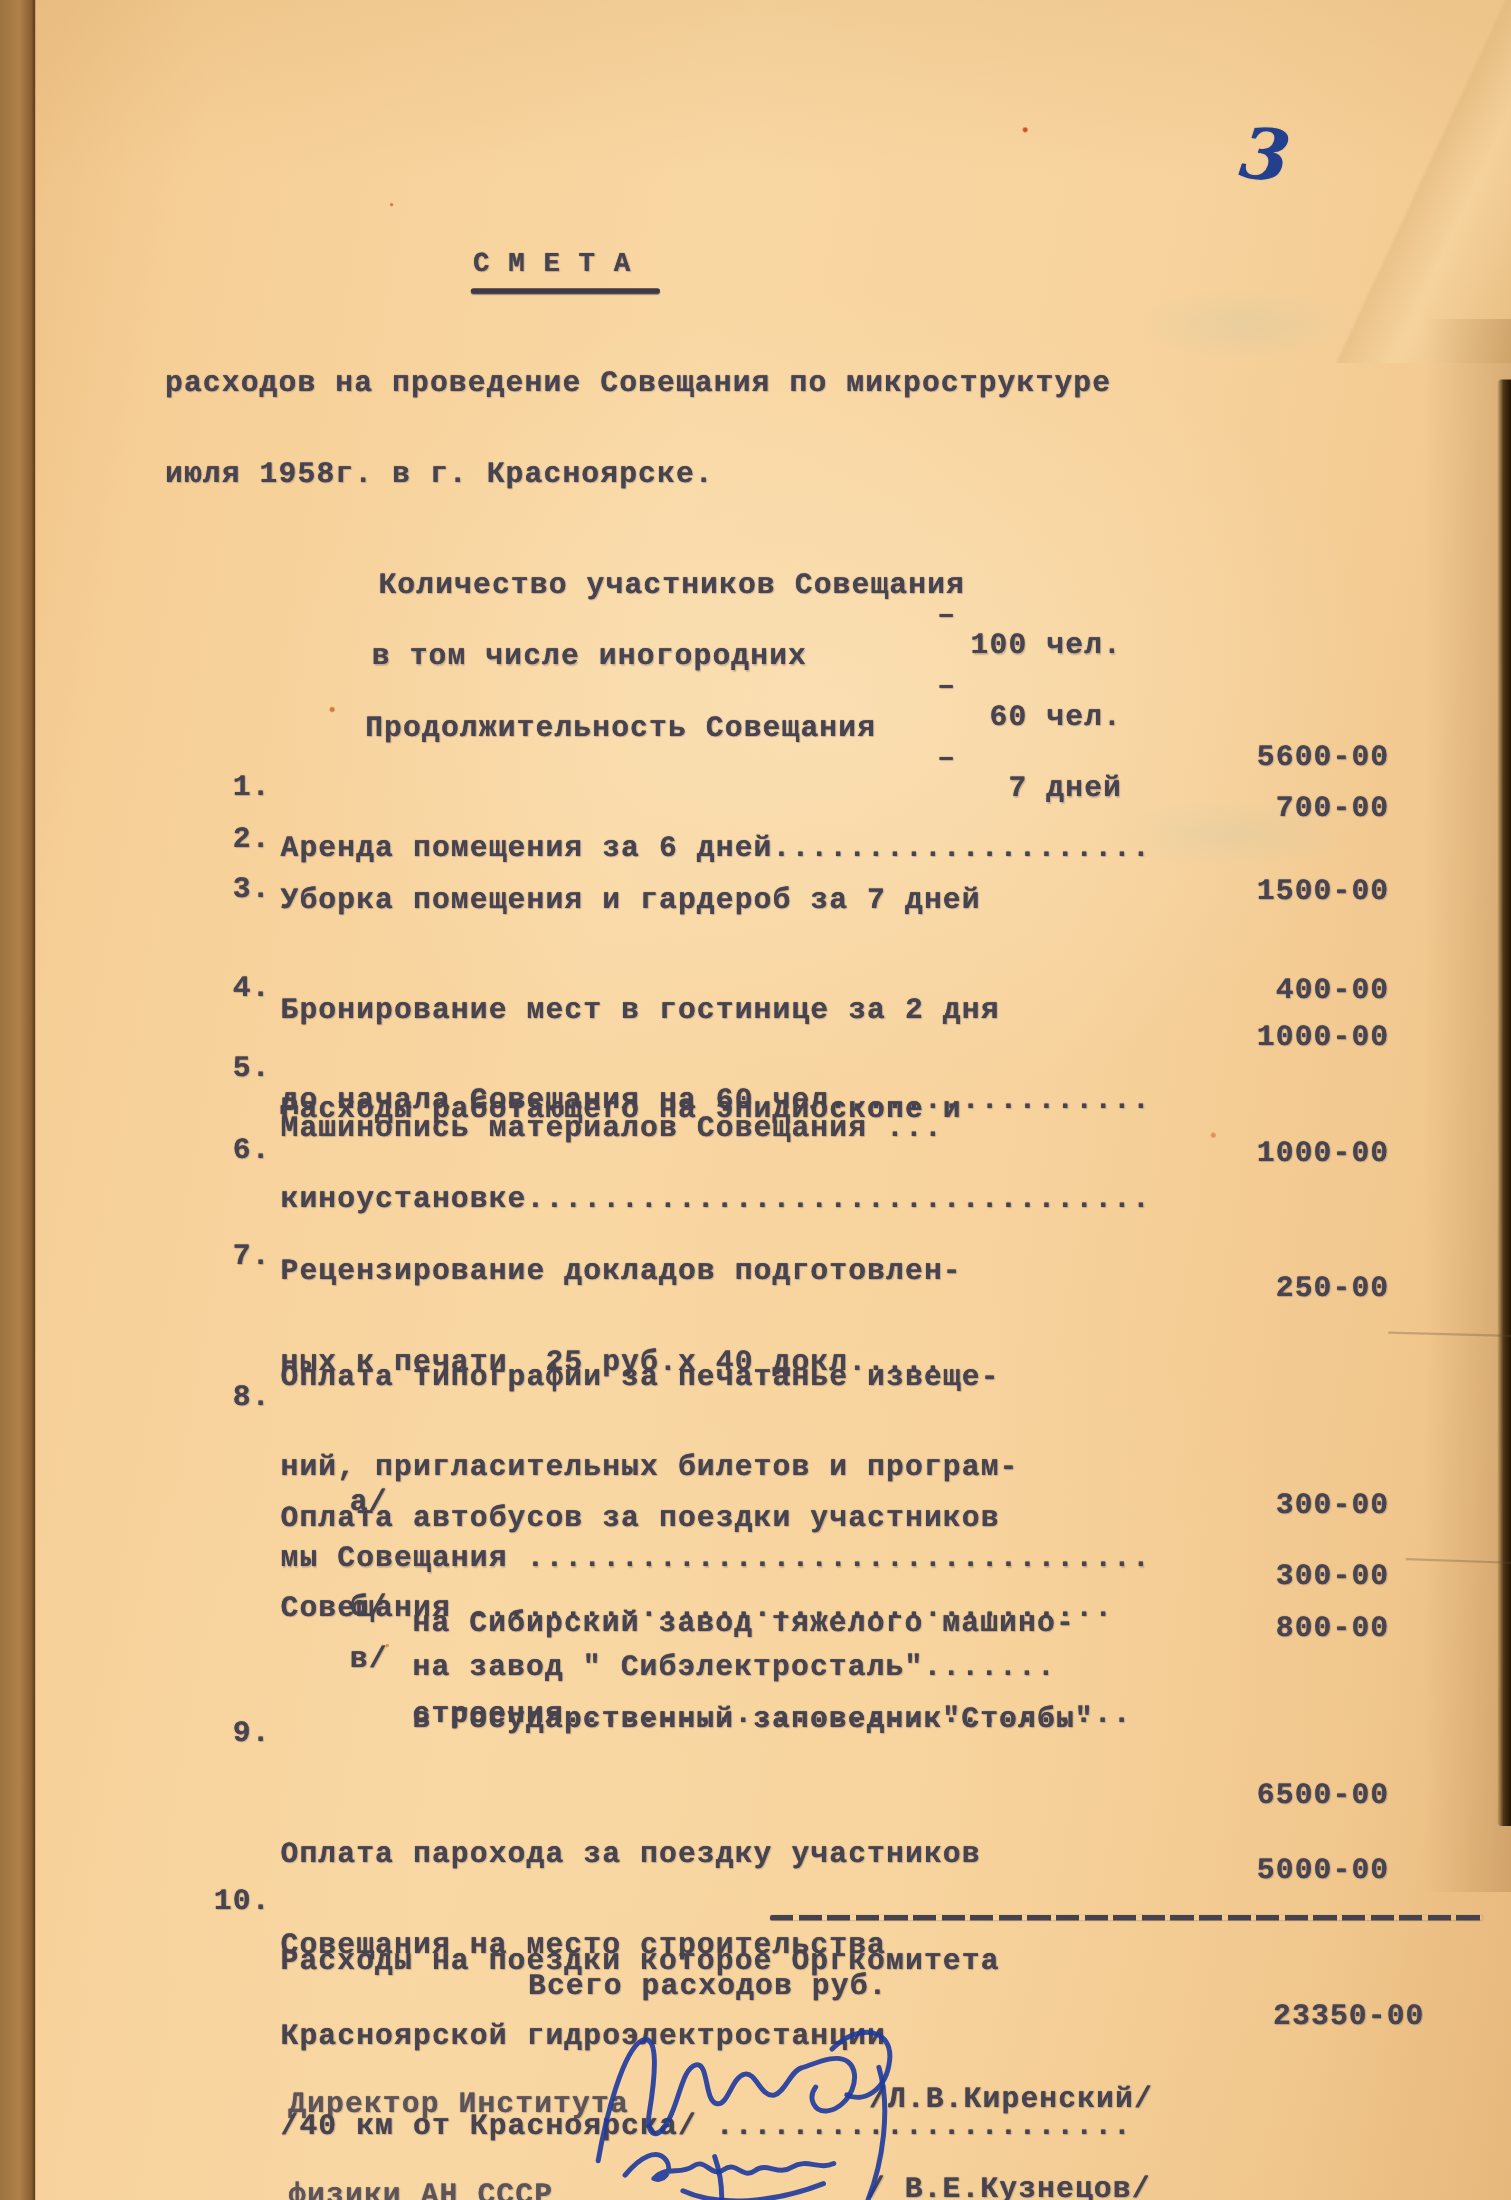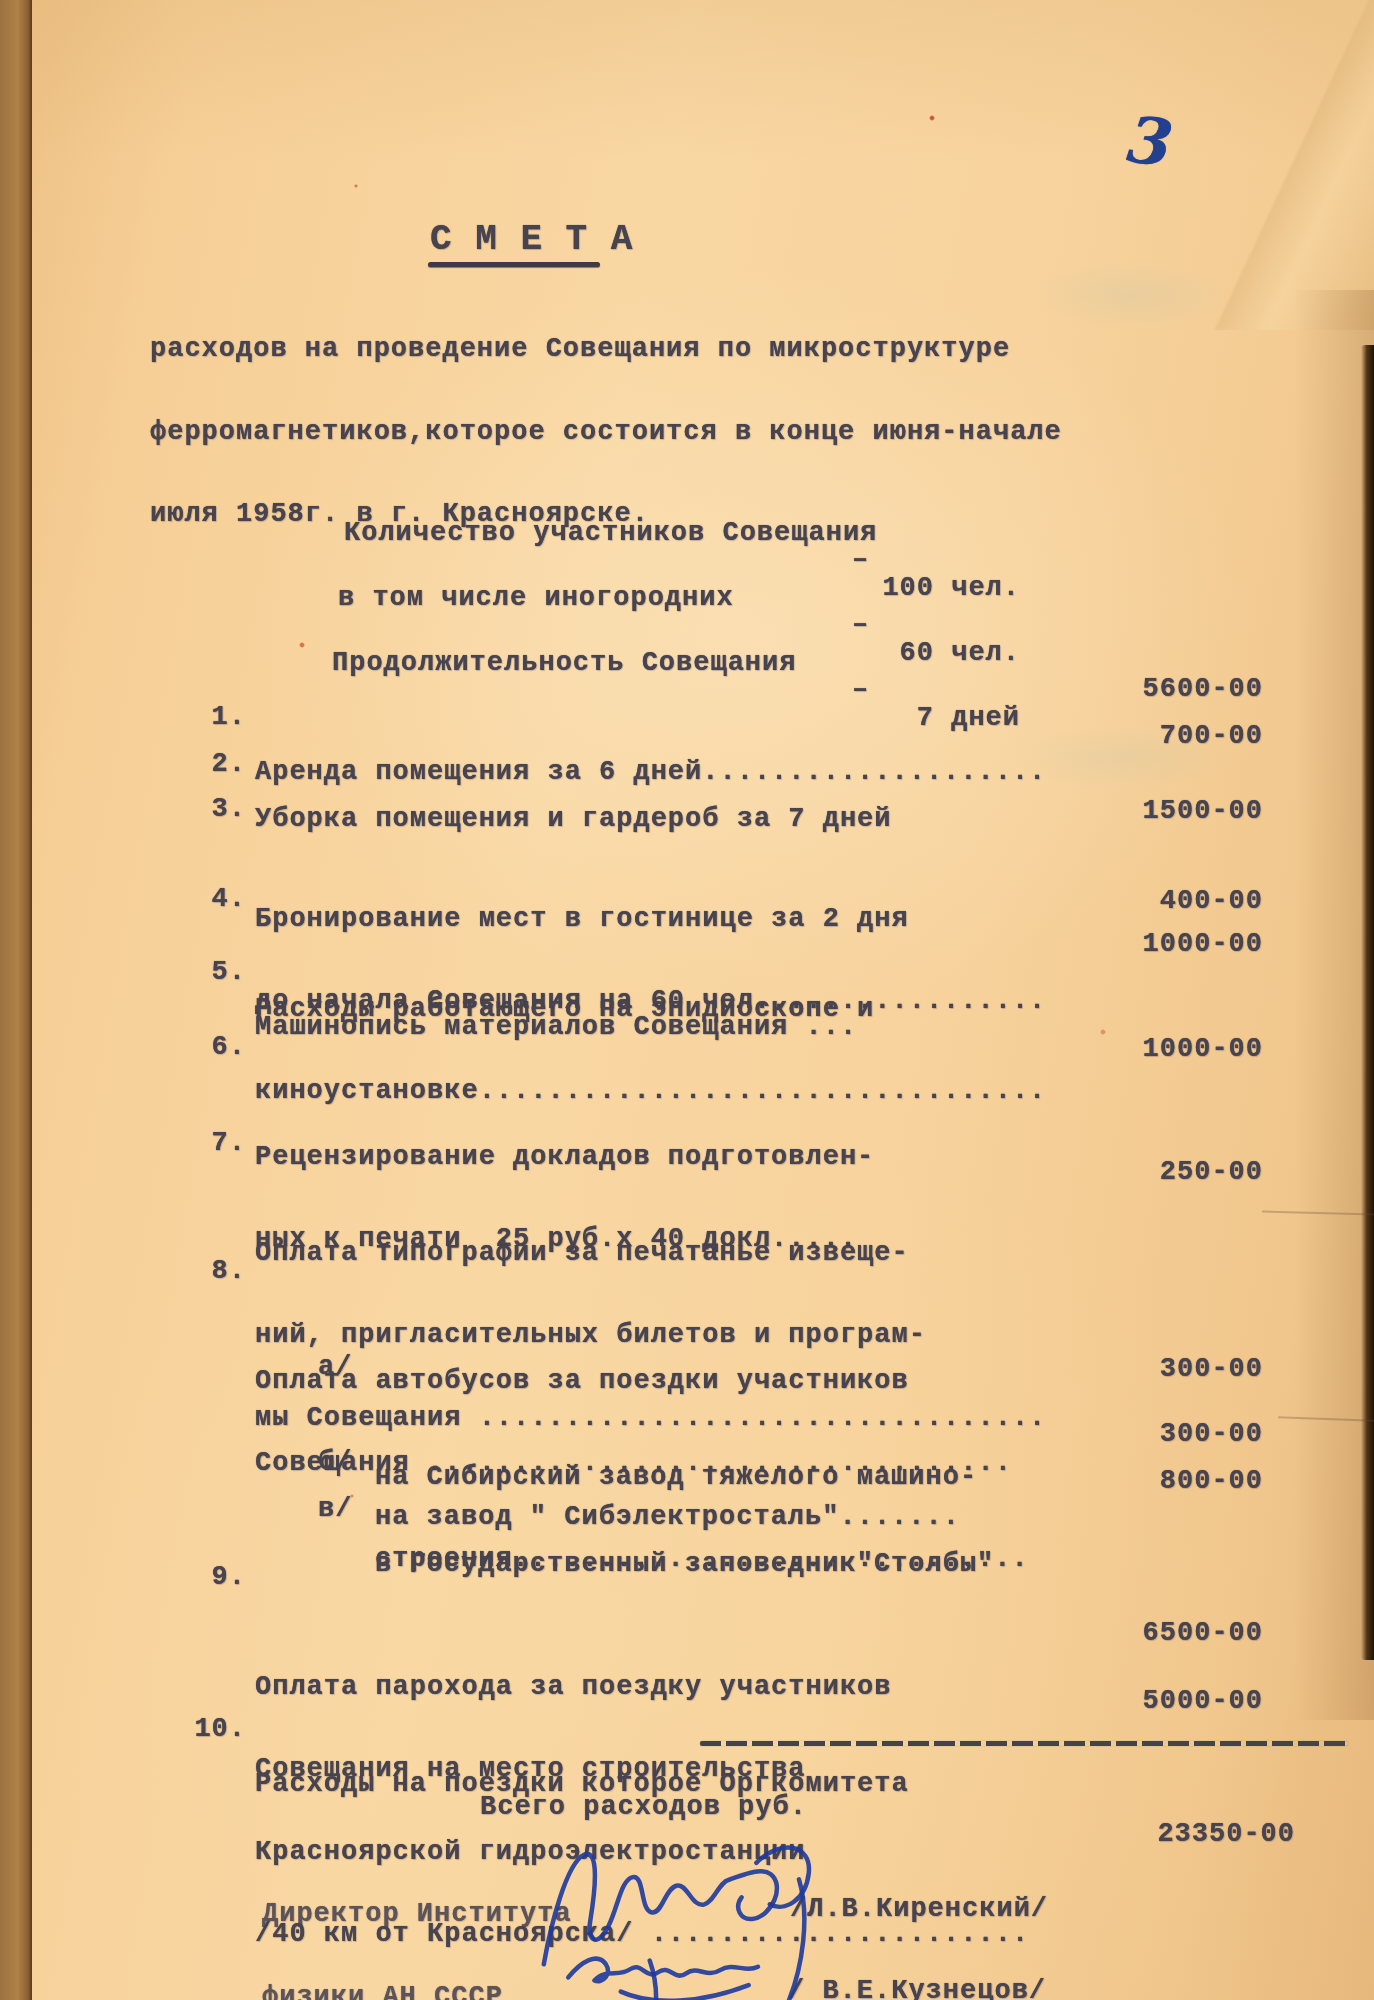--- a/index.html
+++ b/index.html
@@ -57,26 +57,25 @@
 
   <div class="abs backing"></div>
   <div class="abs cornerfold"></div>
   <div class="abs foldshade"></div>
   <div class="abs spine"></div>
   <div class="abs crease" style="top:1212px;left:1262px;width:112px;transform:rotate(1.5deg);"></div>
   <div class="abs crease" style="top:1418px;left:1278px;width:96px;transform:rotate(2deg);"></div>
 
   <div class="abs handwritten" style="left:1128px;top:104px;">3</div>
 
-  <div class="abs ink" style="left:430px;top:226px;font-size:36px;">С М Е Т А</div>
+  <div class="abs ink" style="left:430px;top:226px;font-size:25px;">С М Е Т А</div>
   <div class="abs title-underline" style="left:428px;top:262px;width:172px;"></div>
 
   <div class="abs ink" style="left:150px;top:281px;">
     <div>расходов на проведение Совещания по микроструктуре</div>
-    <div>ферромагнетиков,которое состоится в конце июня-начале</div>
     <div>июля 1958г. в г. Красноярске.</div>
   </div>
 
   <div class="abs ink sumrow" style="top:492px;">
     <span class="abs" style="left:344px;">Количество участников Совещания</span>
     <span class="abs" style="left:852px;">–</span>
     <span class="val">100 чел.</span>
   </div>
   <div class="abs ink sumrow" style="top:557px;">
     <span class="abs" style="left:338px;">в том числе иногородних</span>

